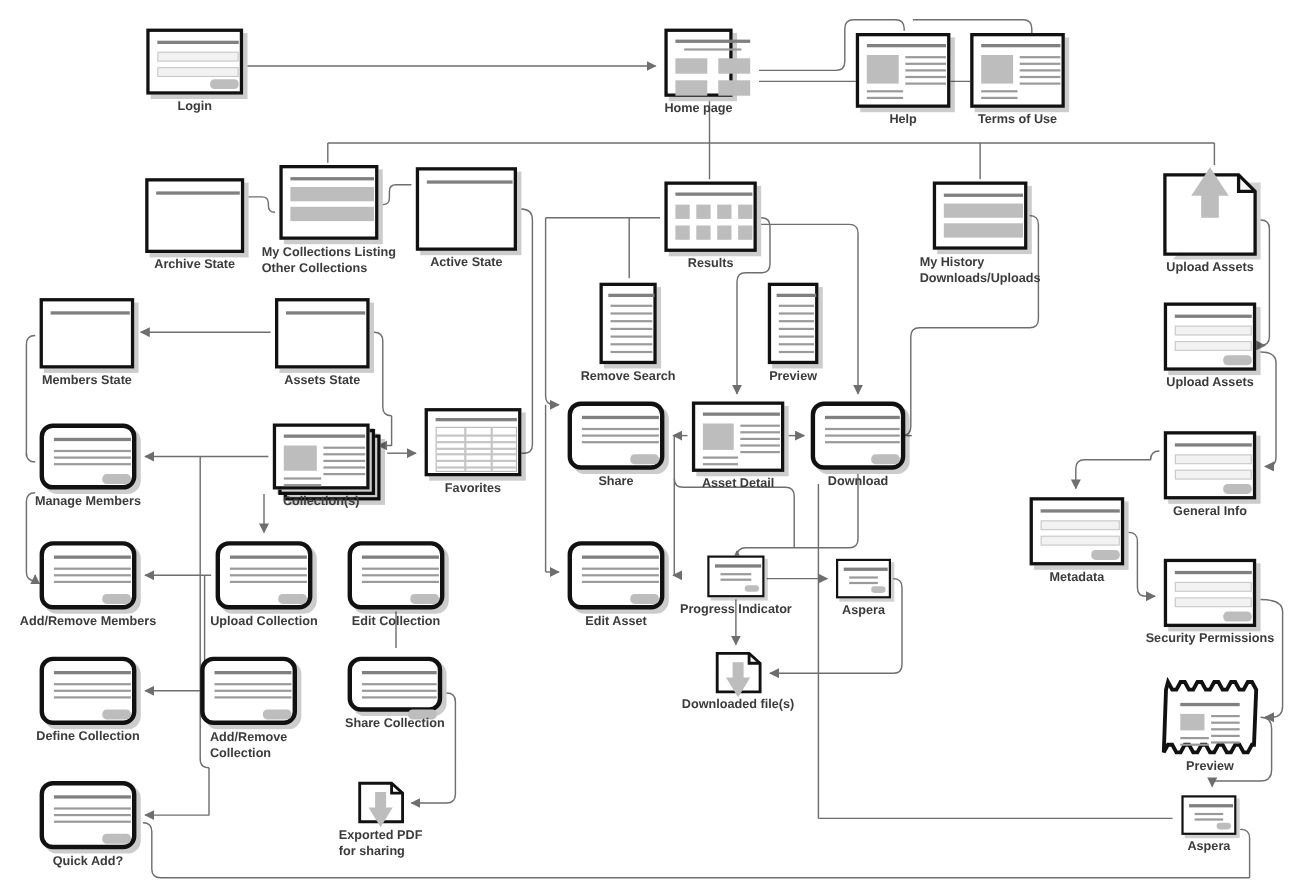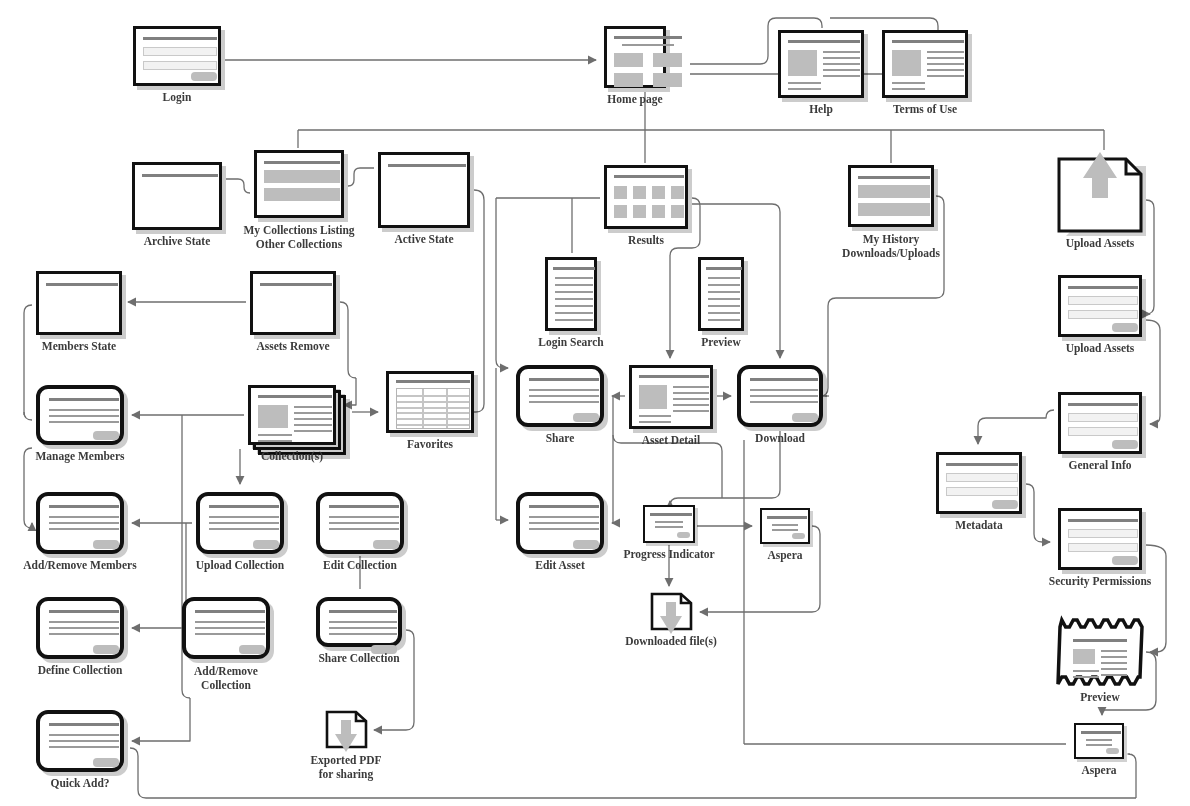--- a/index.html
+++ b/index.html
@@ -7,22 +7,22 @@
   #canvas{position:relative;width:1190px;height:806px;background:#ffffff;overflow:hidden;}
   #wires{position:absolute;left:0;top:0;width:1190px;height:806px;}
   .node{position:absolute;}
   .nshape{position:relative;width:100%;height:100%;box-sizing:border-box;
           background:#ffffff;border:3px solid #111111;
           box-shadow:4px 4px 0 0 rgba(0,0,0,0.20);}
   .nshape.round{border-radius:12px;border-width:4px;}
   .nshape.thin{border-width:2px;box-shadow:3px 3px 0 0 rgba(0,0,0,0.18);}
   .nshape.plain{border-width:3px;}
   .label{position:absolute;left:50%;transform:translateX(-50%);
-         top:100%;margin-top:5px;white-space:nowrap;text-align:center;
-         font-size:11.5px;font-weight:bold;color:#3b3b3b;line-height:13px;font-family:Liberation Serif, serif;}
+         top:100%;margin-top:5px;white-space:nowrap;text-align:left;
+         font-size:11.5px;font-weight:bold;color:#3b3b3b;line-height:13px;}
   .label.two{line-height:14px;}
 
   
   .ln{position:absolute;background:#9a9a9a;height:2px;}
   .ln.dark{background:#808080;height:2.5px;}
   .blk{position:absolute;background:#bdbdbd;}
   .fld{position:absolute;background:#f2f2f2;border:1.5px solid #c9c9c9;box-sizing:border-box;}
   .btn{position:absolute;background:#bdbdbd;border-radius:4px;}
   .bar{position:absolute;background:#bdbdbd;}
 
@@ -290,21 +290,21 @@
             <div class="ln dark" style="left:5px;top:7px;width:42px;"></div>
             <div class="ln " style="left:7px;top:17px;width:38px;"></div>
             <div class="ln " style="left:7px;top:24px;width:38px;"></div>
             <div class="ln " style="left:7px;top:31px;width:38px;"></div>
             <div class="ln " style="left:7px;top:38px;width:38px;"></div>
             <div class="ln " style="left:7px;top:45px;width:38px;"></div>
             <div class="ln " style="left:7px;top:52px;width:38px;"></div>
             <div class="ln " style="left:7px;top:59px;width:38px;"></div>
           </div>
       </div>
-        <div class="label"><span>Login Search</span></div>
+        <div class="label"><span>Remove Search</span></div>
       </div>
       <div class="node" style="left: 698px; top: 257px; width: 46px; height: 74px;">
         <div class="nshape plain">
         <div>
             <div class="ln dark" style="left:5px;top:7px;width:36px;"></div>
             <div class="ln " style="left:7px;top:17px;width:32px;"></div>
             <div class="ln " style="left:7px;top:24px;width:32px;"></div>
             <div class="ln " style="left:7px;top:31px;width:32px;"></div>
             <div class="ln " style="left:7px;top:38px;width:32px;"></div>
             <div class="ln " style="left:7px;top:45px;width:32px;"></div>
@@ -332,21 +332,21 @@
           </div>
       </div>
         <div class="label"><span>Members State</span></div>
       </div>
       <div class="node" style="left: 250px; top: 271px; width: 86px; height: 64px;">
         <div class="nshape plain">
         <div>
             <div class="ln dark" style="left:7px;top:9px;width:72px;"></div>
           </div>
       </div>
-        <div class="label"><span>Assets Remove</span></div>
+        <div class="label"><span>Assets State</span></div>
       </div>
       <div class="node" style="left: 36px; top: 385px; width: 88px; height: 60px;">
         <div class="nshape round">
         <div>
             <div class="ln dark" style="left:9px;top:9px;width:70px;"></div>
             <div class="ln " style="left:9px;top:20px;width:70px;"></div>
             <div class="ln " style="left:9px;top:26px;width:70px;"></div>
             <div class="ln " style="left:9px;top:32px;width:70px;"></div>
             <div class="btn" style="left:53px;top:42px;width:26px;height:9px;"></div>
           </div>

